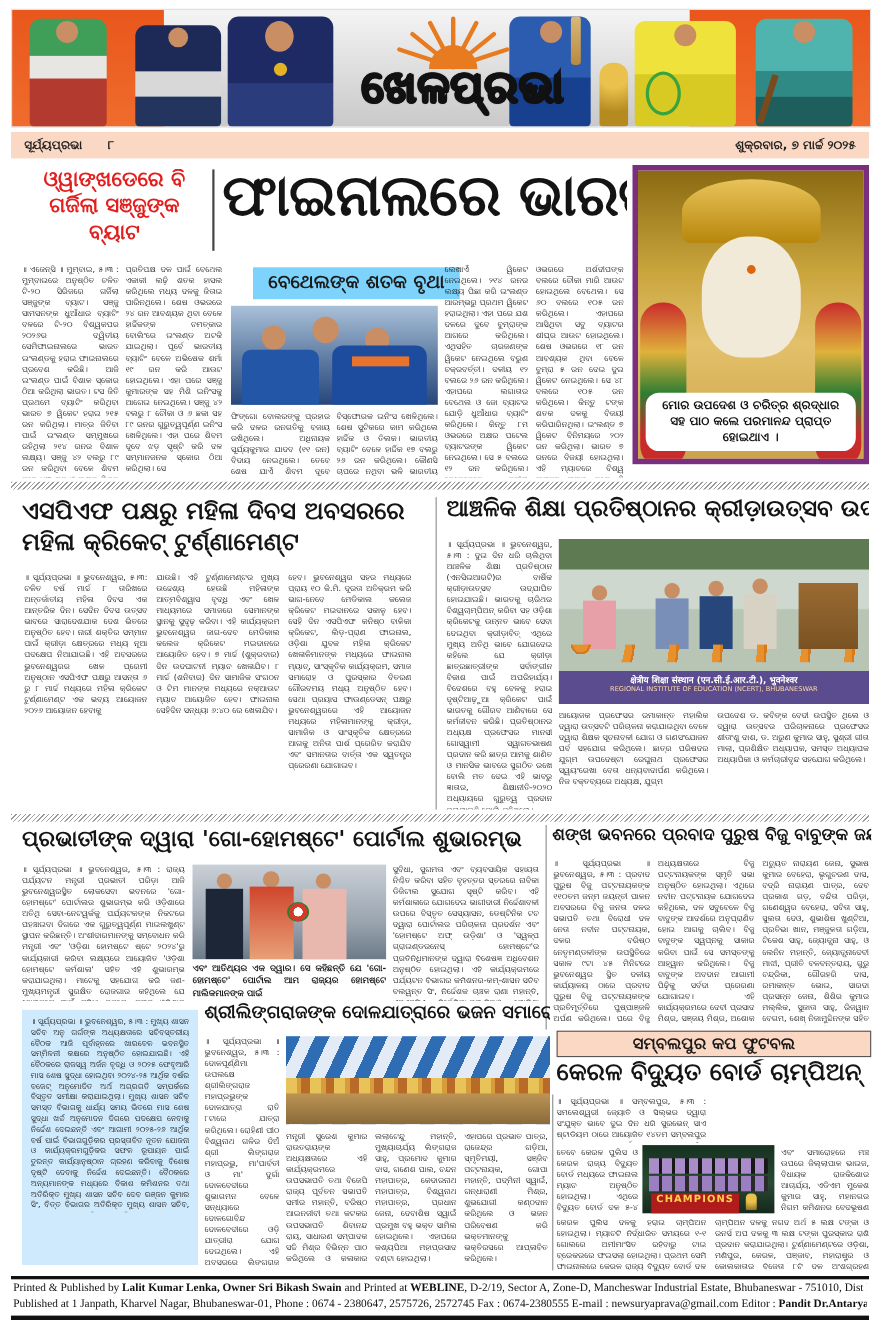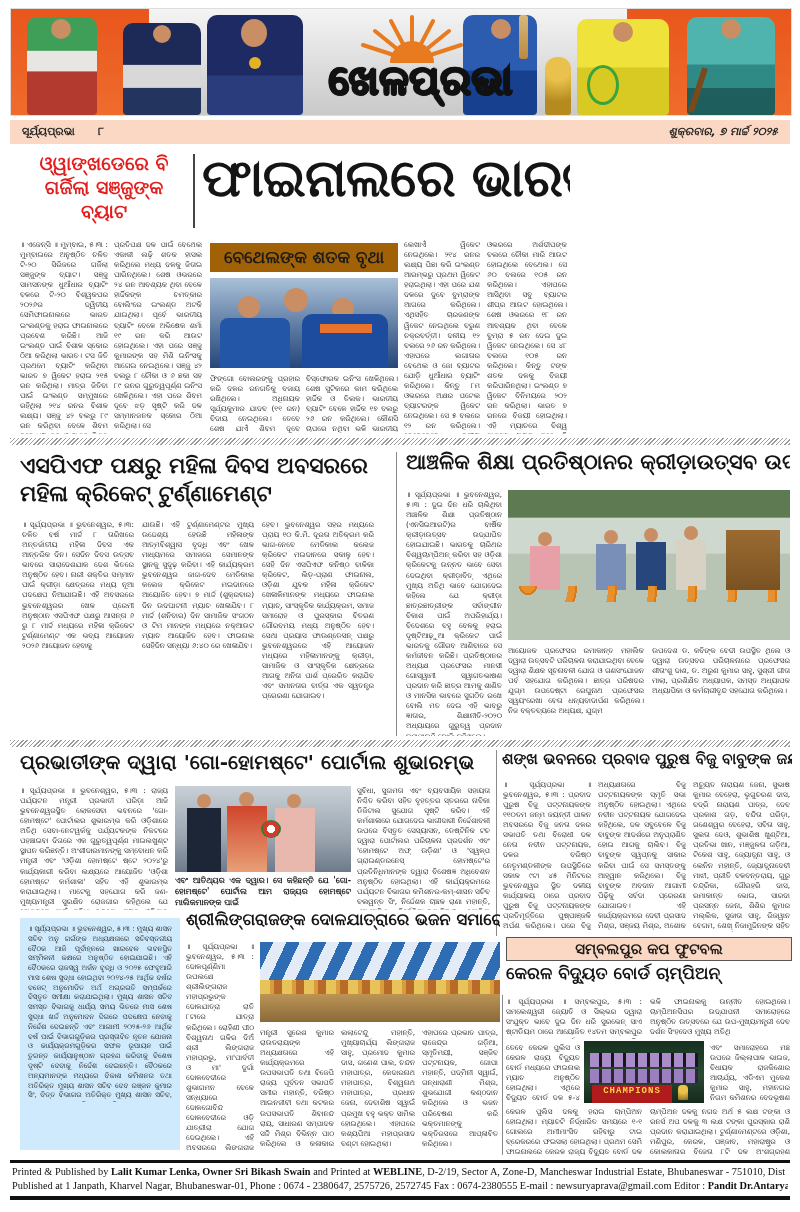--- a/index.html
+++ b/index.html
@@ -17,21 +17,21 @@
   .datetxt{font-size:11px;font-weight:700;color:#222;top:5px;}
   
   .headline{font-weight:800;color:#141414;overflow:hidden;}
   .center{}
   .col{font-size:7.3px;line-height:1.38;text-align:justify;overflow:hidden;color:#191919;}
   .vline{background:#8a8a8a;width:1px;}
   .hatch{height:7px;background:repeating-linear-gradient(135deg,#9a9a9a 0,#9a9a9a 1px,#ffffff 1px,#ffffff 3px);}
   
   #kicker{color:#e31e1e;font-size:19px;font-weight:800;text-align:center;line-height:1.25;}
   #lead-headline{font-size:52px;white-space:nowrap;letter-spacing:-1px;}
-  #subhead{background:#a16207;font-size:17px;font-weight:800;text-align:center;line-height:29px;overflow:hidden;}
+  #subhead{background:#7dd3fc;font-size:17px;font-weight:800;text-align:center;line-height:29px;overflow:hidden;margin-left:20px;}
   #sai-photo{border:5px solid #7a2e7e;background:linear-gradient(180deg,#8a6a12,#caa53d 35%,#e3c06a 60%,#caa34a);overflow:hidden;}
   #sai-face{left:58px;top:60px;width:90px;height:110px;border-radius:46% 46% 40% 40%;background:#f2ead8;}
   #sai-crown{left:40px;top:8px;width:126px;height:58px;border-radius:50% 50% 8px 8px;background:linear-gradient(180deg,#e8c35a,#b8860b);}
   #sai-tilak{left:99px;top:86px;width:8px;height:8px;border-radius:50%;background:#e06410;}
   .garland{top:120px;width:42px;height:150px;border-radius:20px;}
   #sai-caption{left:7px;right:7px;bottom:7px;background:#fff;border-radius:12px;padding:5px 7px;
       font-size:11px;font-weight:700;text-align:center;line-height:1.3;color:#111;}
   .photo{overflow:hidden;}
   .pbanner{position:absolute;left:0;right:0;bottom:0;background:#5b4b8f;color:#fff;text-align:center;overflow:hidden;}
   .phead{border-radius:50%;background:#c98e63;position:absolute;}
@@ -87,27 +87,35 @@
           <line x1="65" y1="50" x2="114" y2="34"></line>
       </g>
       <path d="M43 52 a22 22 0 0 1 44 0 z" fill="#e87a1f"></path>
     </svg>
     <div class="abs" id="masthead-title" style="left:290px;top:48px;width:240px;">ଖେଳପ୍ରଭା</div>
   </div>
 
   <div class="abs" id="datebar">
     <span class="abs datetxt" style="left:12px;text-align:right;">ସୂର୍ଯ୍ୟପ୍ରଭା</span>
     <span class="abs datetxt" style="left:88px;">୮</span>
-    <span class="abs datetxt" style="right:12px;font-style:italic;">ଶୁକ୍ରବାର, ୭ ମାର୍ଚ୍ଚ ୨୦୨୫</span>
+    <span class="abs datetxt" style="right:12px;">ଶୁକ୍ରବାର, ୭ ମାର୍ଚ୍ଚ ୨୦୨୫</span>
   </div>
 
   <div class="abs" id="kicker" style="left:20px;top:152px;width:168px;height:74px;overflow:hidden;">ଓ୍ୱାଙ୍ଖଡେରେ ବି ଗର୍ଜିଲା ସଞ୍ଜୁଙ୍କ ବ୍ୟାଟ</div>
   <div class="abs vline" style="left:193px;top:154px;height:74px;width:2px;background:#444;"></div>
   <div class="abs headline" id="lead-headline" style="left:202px;top:148px;width:368px;height:86px;">ଫାଇନାଲରେ ଭାରତ</div>
 
+  <div class="abs" id="sai-photo" style="left:575px;top:150px;width:205px;height:262px;">
+    <div class="abs" id="sai-crown"></div>
+    <div class="abs" id="sai-face"></div>
+    <div class="abs" id="sai-tilak"></div>
+    <div class="abs garland" style="left:2px;background:linear-gradient(180deg,#c92b2b,#e0b23a 30%,#2e7d32 55%,#c92b2b 80%);"></div>
+    <div class="abs garland" style="right:2px;background:linear-gradient(180deg,#c92b2b,#e0b23a 30%,#2e7d32 55%,#c92b2b 80%);"></div>
+    <div class="abs" id="sai-caption">ମୋର ଉପଦେଶ ଓ ଚରିତ୍ର ଶ୍ରଦ୍ଧାର ସହ ପାଠ କଲେ ପରମାନନ୍ଦ ପ୍ରାପ୍ତ ହୋଇଥାଏ ।</div>
+  </div>
 
   <div class="abs col" style="left:20px;top:240px;width:88px;height:194px;">॥ ଏଜେନ୍ସି ॥ ମୁମ୍ବାଇ, ୫।୩ : ମୁମ୍ବାଇରେ ଅନୁଷ୍ଠିତ ଚଳିତ ଟି-୨୦ ସିରିଜରେ ଗର୍ଜିଲା ସଞ୍ଜୁଙ୍କ ବ୍ୟାଟ। ସଞ୍ଜୁ ସାମସନଙ୍କ ଧୁଆଁଧାର ବ୍ୟାଟିଂ ବଳରେ ଟି-୨୦ ବିଶ୍ୱକପର ୨୦୨୬ର ଦ୍ୱିତୀୟ ସେମିଫାଇନାଲରେ ଭାରତ ଇଂଲଣ୍ଡକୁ ହରାଇ ଫାଇନାଲରେ ପ୍ରବେଶ କରିଛି। ଆଜି ଇଂଲଣ୍ଡ ପାଇଁ ବିଶାଳ ସ୍କୋର ଠିଆ କରିଥିଲା ଭାରତ। ଟସ ଜିତି ପ୍ରଥମେ ବ୍ୟାଟିଂ କରିଥିବା ଭାରତ ୭ ୱିକେଟ ହରାଇ ୨୧୫ ରନ କରିଥିଲା। ମାତ୍ର ଜିତିବା ପାଇଁ ଇଂଲଣ୍ଡ ସମ୍ମୁଖରେ ରହିଥିଲା ୨୧୪ ରନର ବିଶାଳ ଲକ୍ଷ୍ୟ। ସଞ୍ଜୁ ୪୨ ବଲରୁ ୮୯ ରନ କରିଥିବା ବେଳେ ଶିବମ ଦୂବେ ୪୩ ରନ ଓ ଅକ୍ଷର ମିଶ୍ର ୩୫ ରନ କରିଥିଲେ। ଫଳରେ ଭାରତ ଟି-୨୦ ବିଶ୍ୱକପର ସେମିରେ ମ୍ୟାଚରେ ଏକ ଚୌକି ଦଶ ଦ୍ୱାରା ସର୍ବୋଚ୍ଚ ସ୍କୋର।</div>
   <div class="abs col" style="left:114px;top:240px;width:88px;height:194px;">ପ୍ରତିପକ୍ଷ ଦଳ ପାଇଁ ବେଥେଲ ଏକାକୀ ଲଢ଼ି ଶତକ ହାସଲ କରିଥିଲେ ମଧ୍ୟ ଦଳକୁ ଜିତାଇ ପାରିନଥିଲେ। ଶେଷ ଓଭରରେ ୨୪ ରନ ଆବଶ୍ୟକ ଥିବା ବେଳେ ହାର୍ଦ୍ଦିକଙ୍କ ଚମତ୍କାର ବୋଲିଂରେ ଇଂଲଣ୍ଡ ଅଟକି ଯାଇଥିଲା। ପୂର୍ବେ ଭାରତୀୟ ବ୍ୟାଟିଂ ବେଳେ ଅଭିଷେକ ଶର୍ମା ୧୯ ରନ କରି ଆଉଟ ହୋଇଥିଲେ। ଏହା ପରେ ସଞ୍ଜୁ କୁମାରଙ୍କ ସହ ମିଶି ଇନିଂସକୁ ଆଗେଇ ନେଇଥିଲେ। ସଞ୍ଜୁ ୪୨ ବଲରୁ ୮ ଚୌକା ଓ ୬ ଛକା ସହ ୮୯ ରନର ଗୁରୁତ୍ୱପୂର୍ଣ୍ଣ ଇନିଂସ ଖେଳିଥିଲେ। ଏହା ପରେ ଶିବମ ଦୂବେ ଝଡ଼ ସୃଷ୍ଟି କରି ଦଳ ସମ୍ମାନଜନକ ସ୍କୋର ଠିଆ କରିଥିଲା। ସେ</div>
 
   <div class="abs" id="subhead" style="left:210px;top:243px;width:188px;height:29px;">ବେଥେଲଙ୍କ ଶତକ ବୃଥା</div>
   <div class="abs photo" style="left:210px;top:278px;width:188px;height:90px;background:linear-gradient(180deg,#a9c0d8,#56749c 60%,#27477c);">
     <div class="phead" style="left:28px;top:18px;width:22px;height:22px;"></div>
     <div class="phead" style="left:74px;top:10px;width:24px;height:24px;"></div>
     <div class="phead" style="left:122px;top:20px;width:22px;height:22px;"></div>
     <div class="abs" style="left:10px;top:40px;width:70px;height:50px;background:#2456a8;border-radius:8px 8px 0 0;"></div>
@@ -135,20 +143,24 @@
     <div class="phead" style="left:30px;top:42px;width:14px;height:14px;"></div>
     <div class="phead" style="left:96px;top:40px;width:14px;height:14px;"></div>
     <div class="phead" style="left:136px;top:38px;width:14px;height:14px;"></div>
     <div class="phead" style="left:176px;top:36px;width:14px;height:14px;"></div>
     <div class="abs" style="left:22px;top:56px;width:30px;height:44px;background:#e8a0a8;"></div>
     <div class="abs" style="left:88px;top:54px;width:30px;height:46px;background:#7a8fb8;"></div>
     <div class="abs" style="left:128px;top:52px;width:30px;height:48px;background:#27477c;"></div>
     <div class="abs" style="left:168px;top:50px;width:30px;height:50px;background:#d8d2c4;"></div>
     <div class="abs" style="left:0;top:96px;width:282px;height:16px;background:repeating-radial-gradient(circle at 20px 0,#e8912c 0 7px,#d97a18 7px 9px,transparent 9px 40px);"></div>
     <div class="abs" style="left:218px;top:40px;width:54px;height:60px;background:linear-gradient(#9a6b32,#7a5222);"></div>
+    <div class="pbanner" style="height:28px;padding-top:2px;">
+      <div style="font-size:8px;font-weight:700;">क्षेत्रीय शिक्षा संस्थान (एन.सी.ई.आर.टी.), भुवनेश्वर</div>
+      <div style="font-size:6px;color:#ffd9a8;">REGIONAL INSTITUTE OF EDUCATION (NCERT), BHUBANESWAR</div>
+    </div>
   </div>
   <div class="abs col" style="left:652px;top:646px;width:138px;height:90px;">ଉପଦେଶ ଡ. କବିଙ୍କ ବେଦୀ ଉପସ୍ଥିତ ଥିଲେ ଓ ଦ୍ୱାରା ଉତ୍ସବର ପରିଚାଳନାରେ ପ୍ରଫେସର ଶୀତାଂଶୁ ଦାଶ, ଡ. ଅରୁଣ କୁମାର ସାହୁ, ସୁଶ୍ରୀ ଗୀତା ମାଲା, ପ୍ରଶିକ୍ଷିତ ଅଧ୍ୟାପକ, ସମସ୍ତ ଅଧ୍ୟାପକ ଅଧ୍ୟାପିକା ଓ କର୍ମଚାରୀବୃନ୍ଦ ସହଯୋଗ କରିଥିଲେ।</div>
   <div class="abs col" style="left:508px;top:646px;width:136px;height:90px;">ଆୟୋଜକ ପ୍ରଫେସର ରମାକାନ୍ତ ମହାଲିକ ଦ୍ୱାରା ଉତ୍ସବଟି ପରିଚାଳନା କରାଯାଇଥିବା ବେଳେ ଦ୍ୱାରା ଶିକ୍ଷକ ସୂଚନାବଳୀ ଯୋଗ ଓ ଗଣସଂଯୋଜନ ପର୍ବ ସହଯୋଗ କରିଥିଲେ। ଛାତ୍ର ପରିଷଦର ଯୁଗ୍ମ ଉପଦେଷ୍ଟା ରେଘୁନାଥ ପ୍ରଫେସର ସ୍ୱୟଂରେଖା ବେତା ଧନ୍ୟବାଦାର୍ପଣ କରିଥିଲେ। ନିଜ ବକ୍ତବ୍ୟରେ ଅଧ୍ୟକ୍ଷ, ଯୁଗ୍ମ</div>
 
   <div class="abs hatch" style="left:10px;top:740px;width:780px;"></div>
 
   <div class="abs headline" style="left:20px;top:750px;width:470px;height:30px;font-size:20px;white-space:nowrap;">ପ୍ରଭାତୀଙ୍କ ଦ୍ୱାରା 'ଗୋ-ହୋମଷ୍ଟେ' ପୋର୍ଟାଲ ଶୁଭାରମ୍ଭ</div>
   <div class="abs col" style="left:20px;top:786px;width:148px;height:124px;">॥ ସୂର୍ଯ୍ୟପ୍ରଭା ॥ ଭୁବନେଶ୍ୱର, ୫।୩ : ରାଜ୍ୟ ପର୍ଯ୍ୟଟନ ମନ୍ତ୍ରୀ ପ୍ରଭାତୀ ପରିଡ଼ା ଆଜି ଭୁବନେଶ୍ୱରସ୍ଥିତ ଲୋକସେବା ଭବନରେ 'ଗୋ-ହୋମଷ୍ଟେ' ପୋର୍ଟାଲର ଶୁଭାରମ୍ଭ କରି ଓଡ଼ିଶାରେ ଅତିଥି ସେବା-ନେଟୱର୍କକୁ ପର୍ଯ୍ୟଟକଙ୍କ ନିକଟରେ ପହଞ୍ଚାଇବା ଦିଗରେ ଏକ ଗୁରୁତ୍ୱପୂର୍ଣ୍ଣ ମାଇଲଖୁଣ୍ଟ ସ୍ଥାପନ କରିଛନ୍ତି। ଅଂଶୀଦାରମାନଙ୍କୁ ସମ୍ବୋଧନ କରି ମନ୍ତ୍ରୀ ଏବଂ 'ଓଡ଼ିଶା ହୋମଷ୍ଟେ ଷ୍ଟେ ୨୦୨୪'ରୁ କାର୍ଯ୍ୟକାରୀ କରିବା ଲକ୍ଷ୍ୟରେ ଆୟୋଜିତ 'ଓଡ଼ିଶା ହୋମଷ୍ଟେ କର୍ମଶାଳା' ସହିତ ଏହି ଶୁଭାରମ୍ଭ କରାଯାଇଥିଲା। ମାଟେକୁ ସହଯୋଗ କରି ଜଣ-ମୁଖ୍ୟମନ୍ତ୍ରୀ ସୁରକ୍ଷିତ ରୋଜଗାର କହିଥିଲେ ଯେ ହୋମଷ୍ଟେ ପାଇଁ ସୁବିଧା ଦୃଷ୍ଟେ, ଟ୍ୟୁର ଓଡ଼ିଶାର ସମୃଦ୍ଧ ସଂସ୍କୃତି, ପରମ୍ପରା</div>
   <div class="abs photo" style="left:175px;top:786px;width:176px;height:86px;background:linear-gradient(180deg,#c9cfd6,#9aa5b0 60%,#6d7a88);">
     <div class="phead" style="left:22px;top:8px;width:14px;height:14px;"></div>
@@ -179,28 +191,27 @@
     <div class="abs" style="left:0;top:44px;width:240px;height:36px;background:linear-gradient(180deg,#caa05c,#8a6a3a);"></div>
     <div class="abs" style="left:0;top:38px;width:240px;height:14px;background:repeating-linear-gradient(90deg,#e8c35a 0 10px,#d89c3c 10px 14px,#b86a28 14px 22px);"></div>
   </div>
   <div class="abs col" style="left:260px;top:1028px;width:74px;height:122px;">ମନ୍ତ୍ରୀ ସୁରେଶ କୁମାର ରାଉତରାୟଙ୍କ ଅଧ୍ୟକ୍ଷତାରେ ଏହି କାର୍ଯ୍ୟକ୍ରମରେ ଉପସଭାପତି ତଥା ବିଜେପି ରାଜ୍ୟ ପୂର୍ବତନ ସଭାପତି ସମୀର ମହାନ୍ତି, ବରିଷ୍ଠ ଆଇନଜୀବୀ ତଥା କଟକର ଉପସଭାପତି ଶିବାନନ୍ଦ ରାୟ, ସାଧାରଣ ସମ୍ପାଦକ ସଚ୍ଚି ମିଶ୍ର ବିଭିନ୍ନ ପାଠ କରିଥିଲେ ଓ କଳାକାର ମାନଙ୍କୁ ସମ୍ମାନିତ କରିଥିଲେ। ଏଥିରେ ଅନୁଷ୍ଠାନର କୋଷାଧ୍ୟକ୍ଷ ରବିଭାଷ ମହାପାତ୍ର, ଯୁଗ୍ମ ସମ୍ପାଦକ ପ୍ରହ୍ଲାଦ କୁମାର ମହାନ୍ତି, ରଜତ ଚନ୍ଦ୍ର ମହାପାତ୍ର,</div>
   <div class="abs col" style="left:341px;top:1028px;width:74px;height:122px;">ଲଲାଟେନ୍ଦୁ ମହାନ୍ତି, ମୁଖ୍ୟାଚାର୍ଯ୍ୟ ଲିଙ୍ଗରାଜ ସାହୁ, ପ୍ରମୋଦ କୁମାର ଦାସ, ଗଣେଶ ପାଲ, ଚନ୍ଦନ ମହାପାତ୍ର, କେଦାରନାଥ ମହାପାତ୍ର, ବିଶ୍ୱନାଥ ମହାପାତ୍ର, ପ୍ରଧାନ ଜେନା, ଦେବାଶିଷ ସ୍ୱାଇଁ ପ୍ରମୁଖ ବହୁ ଭକ୍ତ ସାମିଲ ହୋଇଥିଲେ। ଏହାପରେ କଶ୍ୟପିଆ ମହାପ୍ରସାଦ ବଣ୍ଟା ହୋଇଥିଲା।</div>
   <div class="abs col" style="left:422px;top:1028px;width:76px;height:122px;">ଏହାପରେ ପ୍ରଭାତ ପାତ୍ର, ରାଜେନ୍ଦ୍ର ଗଡ଼ିଆ, ସ୍ମୃତିମୟୀ, ସଞ୍ଜିବ ପଟ୍ଟନାୟକ, ଗୋପା ମହାନ୍ତି, ପଦ୍ମିନୀ ସ୍ୱାଇଁ, ଗନ୍ଧାରାଣୀ ମିଶ୍ର, ଶୁଭଯୋଗୀ କଣ୍ଠଦାନ କରିଥିଲେ ଓ ଭଜନ ପରିବେଷଣ କରି ଭକ୍ତମାନଙ୍କୁ ଭକ୍ତିରସରେ ଆପ୍ଳାବିତ କରିଥିଲେ।</div>
 
   <div class="abs vline" style="left:502px;top:995px;height:160px;"></div>
 
   <div class="abs" id="football-banner" style="left:506px;top:937px;width:284px;height:22px;">ସମ୍ବଲପୁର କପ ଫୁଟବଲ</div>
-  <div class="abs headline" style="left:506px;top:963px;width:284px;height:30px;font-size:17px;white-space:nowrap;">କେରଳ ବିଦ୍ୟୁତ ବୋର୍ଡ ଚାମ୍ପିଅନ୍</div>
+  <div class="abs headline" style="left:506px;top:963px;width:284px;height:30px;font-size:22px;white-space:nowrap;">କେରଳ ବିଦ୍ୟୁତ ବୋର୍ଡ ଚାମ୍ପିଅନ୍</div>
   <div class="abs col" style="left:506px;top:997px;width:136px;height:42px;">॥ ସୂର୍ଯ୍ୟପ୍ରଭା ॥ ସମ୍ବଲପୁର, ୫।୩ : ସମଲେଶ୍ୱରୀ ଜ୍ୟୋତି ଓ ସିଲ୍ଭର ଦ୍ୱାରା ସଂଯୁକ୍ତ ଭାବେ ଦୁଇ ଦିନ ଧରି ସୁରଭେନ୍ ସାଏ ଷ୍ଟାଡିୟମ ଠାରେ ଆୟୋଜିତ ୧୪ତମ ସମ୍ବଲପୁର କପ ଫୁଟବଲ ଟୁର୍ଣ୍ଣାମେଣ୍ଟ ଉଦଯାପିତ ହୋଇଯାଇଛି।</div>
-  <div class="abs col" style="left:650px;top:997px;width:140px;height:42px;">ଭଳି ଫାଇନାଲକୁ ଉନ୍ନୀତ ହୋଇଥିଲେ। ଚାମ୍ପିଅନସିପର ଉଦ୍‌ଯାପନୀ ସମାରୋହରେ ଅନୁଷ୍ଠିତ ଉତ୍ସବରେ ଯେ ଉପ-ମୁଖ୍ୟମନ୍ତ୍ରୀ ଦେବ ଦର୍ଶନ ସିଂହଦେଓ ମୁଖ୍ୟ ଅତିଥି</div>
   <div class="abs col" style="left:506px;top:1043px;width:74px;height:60px;">ତେବେ କେରଳ ପୁଲିସ ଓ କେରଳ ରାଜ୍ୟ ବିଦ୍ୟୁତ ବୋର୍ଡ ମଧ୍ୟରେ ଫାଇନାଲ ମ୍ୟାଚ ଅନୁଷ୍ଠିତ ହୋଇଥିଲା। ଏଥିରେ ବିଦ୍ୟୁତ ବୋର୍ଡ ଦଳ ୫-୪ ଗୋଲରେ</div>
   <div class="abs photo" style="left:584px;top:1041px;width:120px;height:62px;background:linear-gradient(180deg,#17301f,#2a4a33 55%,#15281c);">
     <div class="abs" style="left:6px;top:12px;width:108px;height:14px;background:repeating-linear-gradient(90deg,#a98cc9 0 9px,#171717 9px 12px);"></div>
     <div class="abs" style="left:6px;top:28px;width:108px;height:14px;background:repeating-linear-gradient(90deg,#9b7fc0 0 9px,#2a2a2a 9px 12px);"></div>
-    <div class="abs" id="champions-text" style="left:8px;top:44px;width:80px;height:27px;font-family:Liberation Mono, monospace;">CHAMPIONS</div>
+    <div class="abs" id="champions-text" style="left:8px;top:44px;width:80px;height:27px;">CHAMPIONS</div>
     <div class="abs" style="left: 94px;top:44px;width:10px;height:15px;background:radial-gradient(circle at 50% 20%,#e9c14c 40%,#8a6a1f);border-radius:4px 4px 1px 1px;"></div>
   </div>
   <div class="abs col" style="left:710px;top:1043px;width:80px;height:60px;">ଏବଂ ସମାରୋହରେ ମଞ୍ଚ ଉପରେ ଜିଲ୍ଲାପାଳ ଭାଇଜ, ବିଧାୟକ ରାଜକିଶୋର ଆଚାର୍ଯ୍ୟ, ଏଡିଏମ ମୁକେଶ କୁମାର ସାହୁ, ମହାନଗର ନିଗମ କମିଶନର ବେଦଭୂଷଣ ଶତ୍ରୁ ସମ୍ମାନିତ ଅତିଥି ଭାବରେ ଯୋଗ ଦେଇଥିଲେ।</div>
   <div class="abs col" style="left:506px;top:1107px;width:136px;height:50px;">କେରଳ ପୁଲିସ ଦଳକୁ ହରାଇ ଚାମ୍ପିଅନ ହୋଇଥିଲା। ମ୍ୟାଚଟି ନିର୍ଦ୍ଧାରିତ ସମୟରେ ୧-୧ ଗୋଲରେ ଅମୀମାଂସିତ ରହିବାରୁ ଟାଇ ବ୍ରେକରରେ ଫଇସଲା ହୋଇଥିଲା। ପ୍ରଥମ ସେମି ଫାଇନାଲରେ କେରଳ ରାଜ୍ୟ ବିଦ୍ୟୁତ ବୋର୍ଡ ଦଳ ୧-୦ ଗୋଲରେ ସମ୍ବଲପୁର ଜ୍ୟୋତି 'ବ', ଦ୍ୱିତୀୟ ସେମିଫାଇନାଲରେ କେରଳ ପୁଲିସ ଦଳ ଭୁବନେଶ୍ୱରକୁ ୧-୦ ଗୋଲରେ ହରାଇଥିଲା।</div>
   <div class="abs col" style="left:650px;top:1107px;width:140px;height:50px;">ଚାମ୍ପିଅନ ଦଳକୁ ନଗଦ ଅର୍ଥ ୫ ଲକ୍ଷ ଟଙ୍କା ଓ ରନର୍ସ ଅପ ଦଳକୁ ୩ ଲକ୍ଷ ଟଙ୍କା ପୁରସ୍କାର ରାଶି ପ୍ରଦାନ କରାଯାଇଥିଲା। ଟୁର୍ଣ୍ଣାମେଣ୍ଟରେ ଓଡ଼ିଶା, ମଣିପୁର, କେରଳ, ପଞ୍ଜାବ, ମହାରାଷ୍ଟ୍ର ଓ କୋଲକାତାର ବିଜେତା ୮ଟି ଦଳ ଅଂଶଗ୍ରହଣ କରିଥିଲେ।</div>
 
   <div class="abs fbar" style="top:1160px;height:3px;"></div>
   <div class="abs footline" style="top:1166px;">
     <span>Printed &amp; Published by </span><b>Lalit Kumar Lenka, Owner Sri Bikash Swain</b><span> and Printed at </span><b>WEBLINE</b><span>, D-2/19, Sector A, Zone-D, Mancheswar Industrial Estate, Bhubaneswar - 751010, Dist Khurda, and</span>
   </div>

